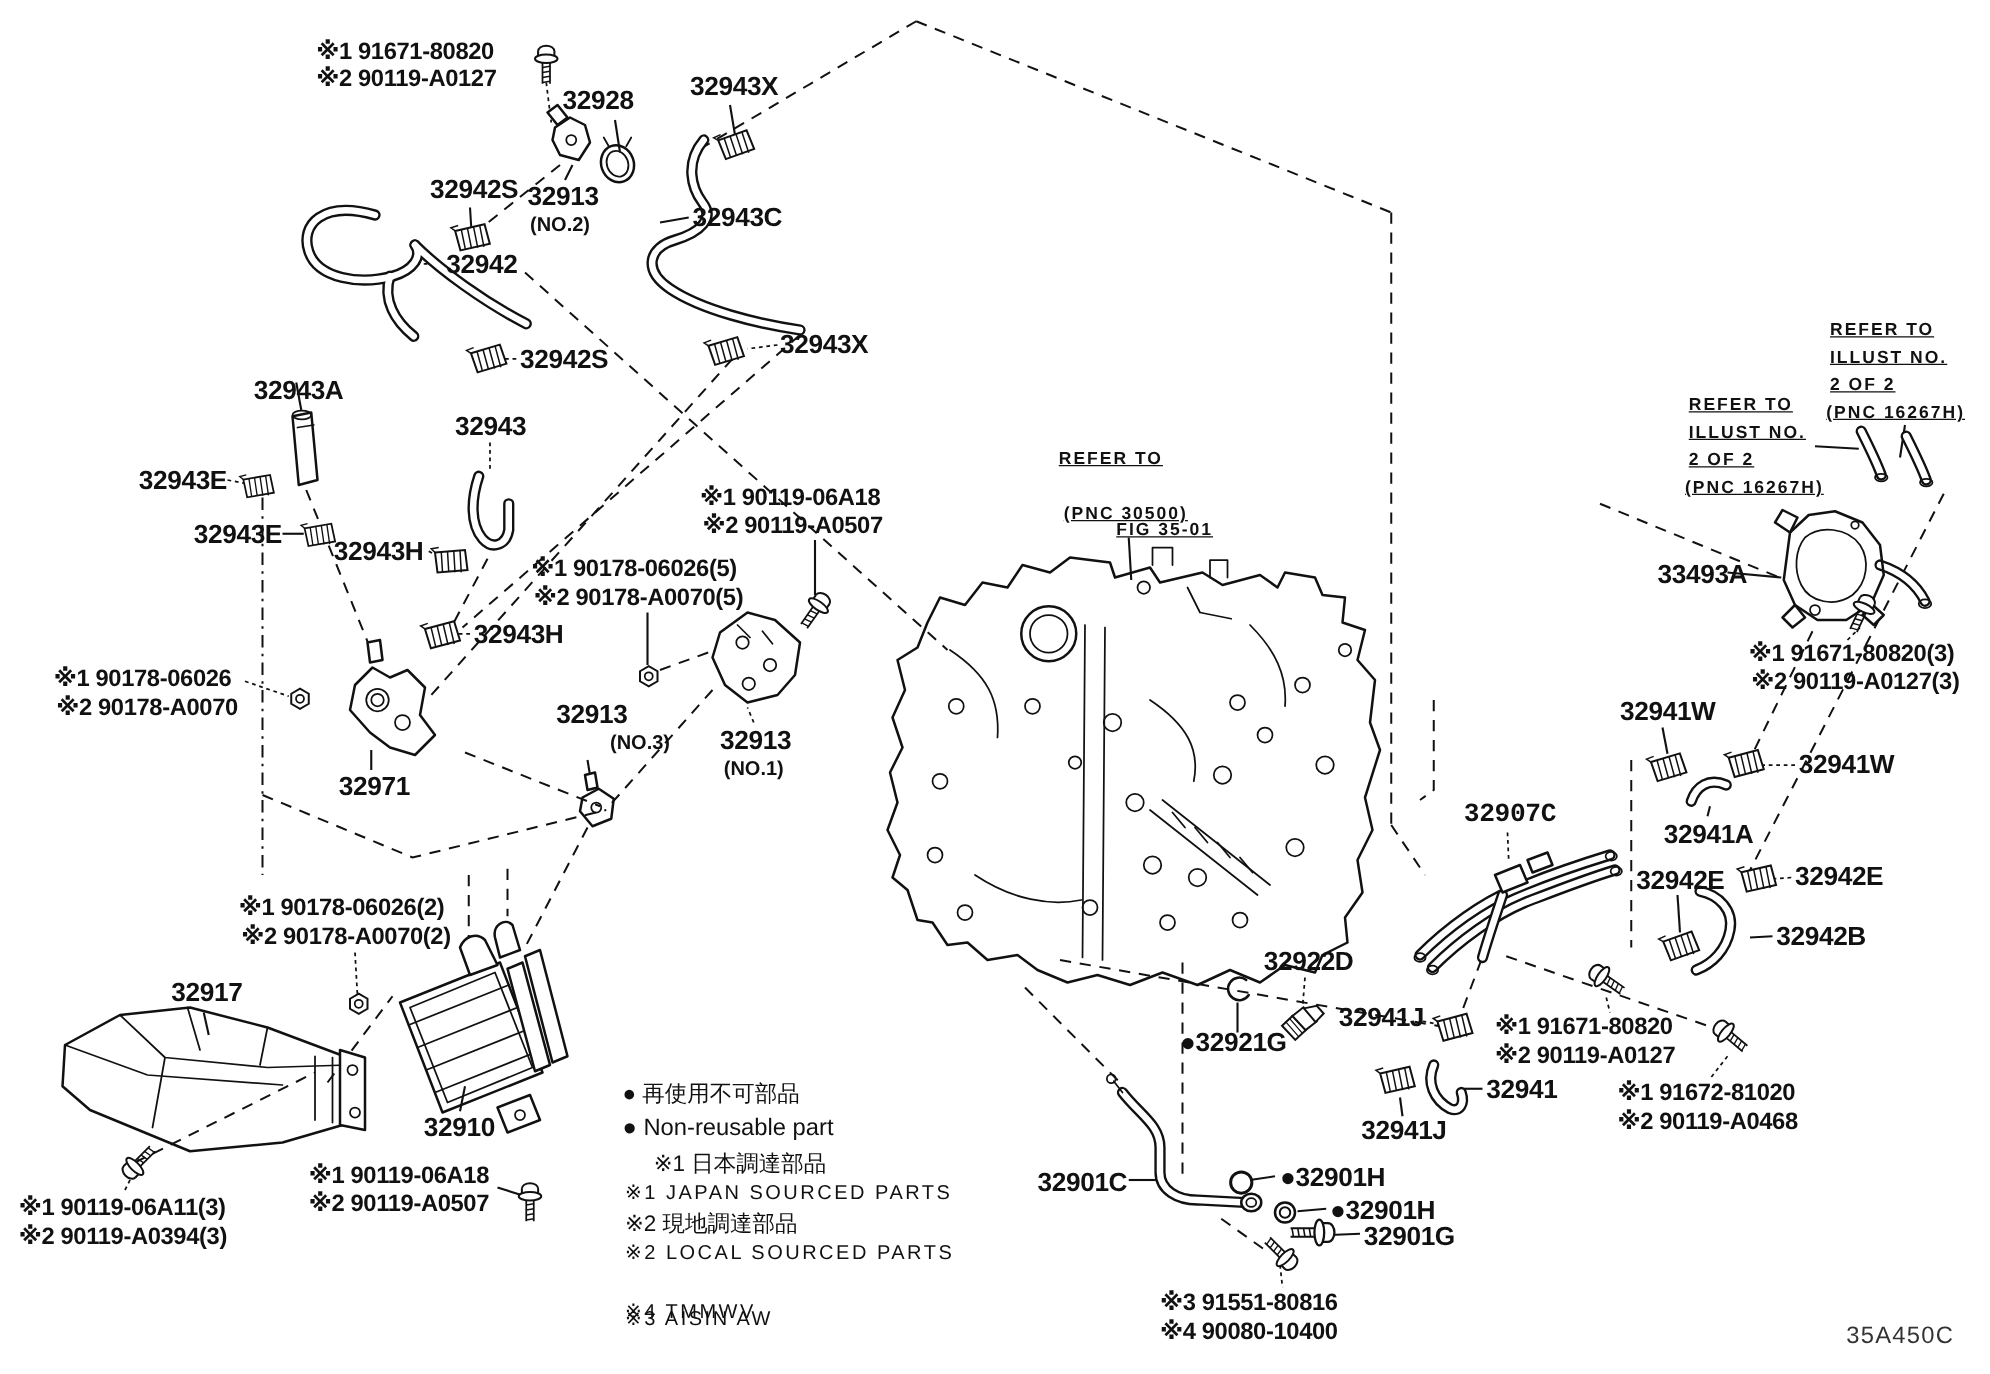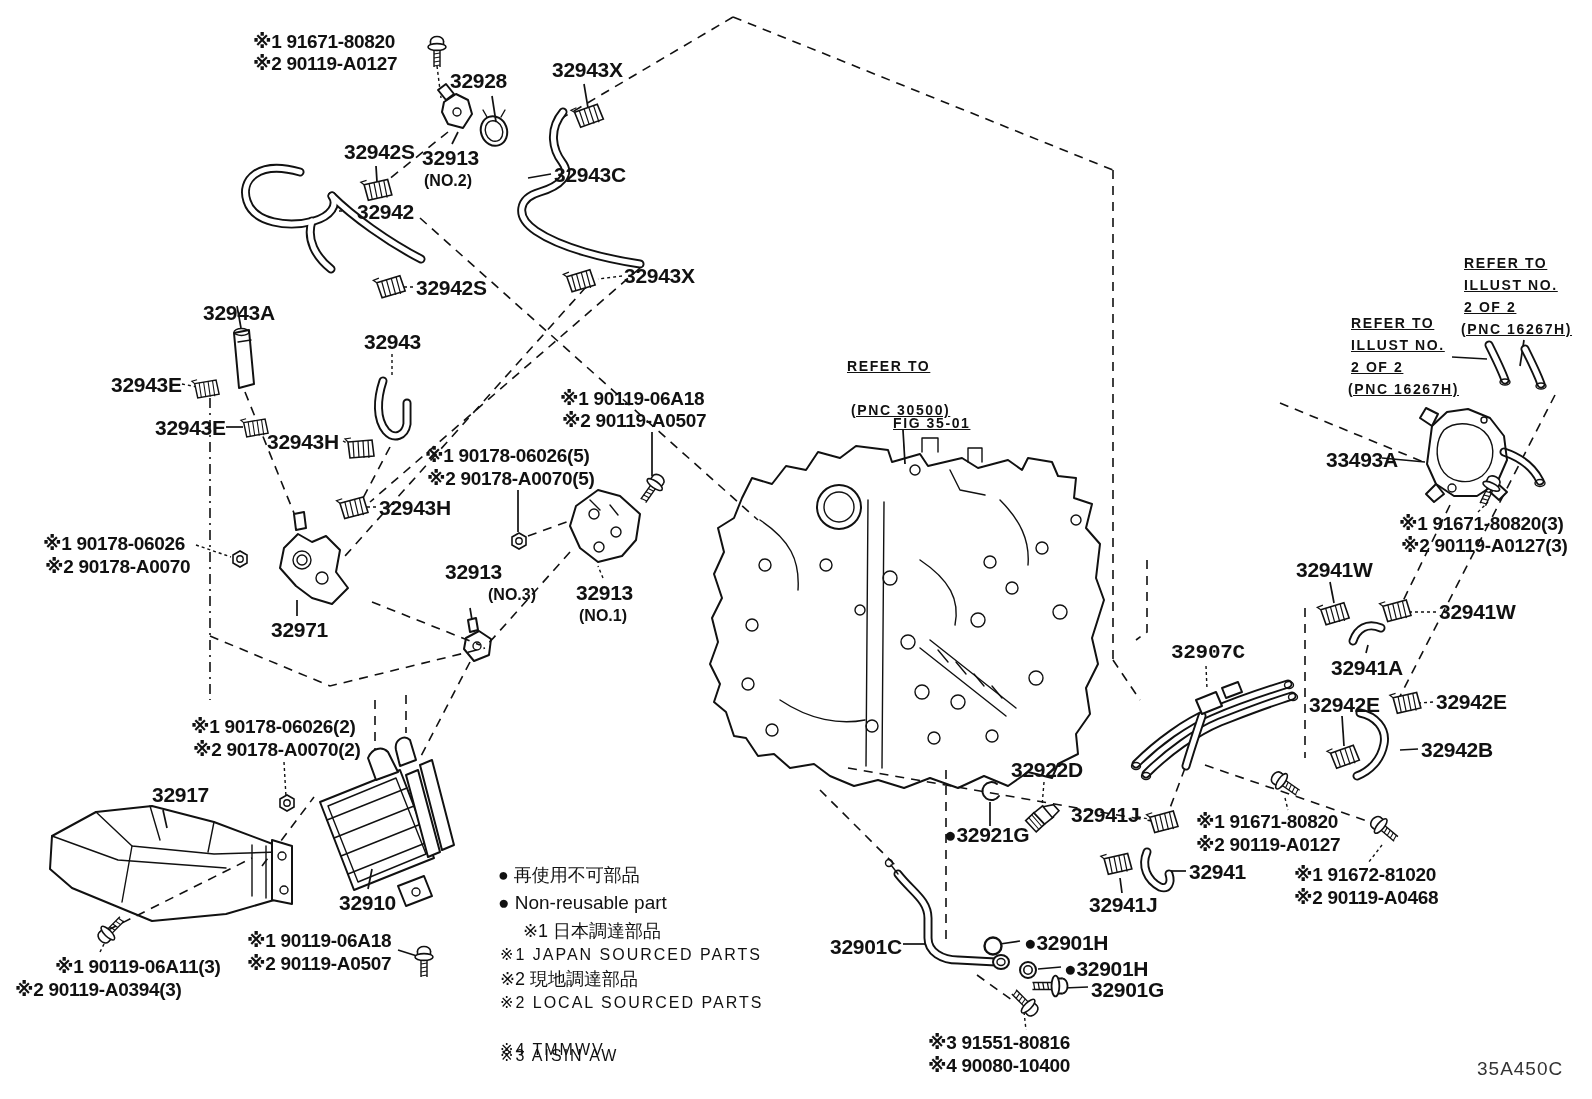--- a/index.html
+++ b/index.html
@@ -412,25 +412,25 @@
       <div class="label pn" style="left: 1071px; top: 804px;">32941J</div>
       <div class="label pn" style="left: 944px; top: 824px;">●32921G</div>
       <div class="label ref" style="left: 1196px; top: 812px;">※1 91671-80820</div>
       <div class="label ref" style="left: 1196px; top: 835px;">※2 90119-A0127</div>
       <div class="label pn" style="left: 1189px; top: 861px;">32941</div>
       <div class="label pn" style="left: 1089px; top: 894px;">32941J</div>
       <div class="label ref" style="left: 1294px; top: 865px;">※1 91672-81020</div>
       <div class="label ref" style="left: 1294px; top: 888px;">※2 90119-A0468</div>
       <div class="label ref" style="left: 191px; top: 717px;">※1 90178-06026(2)</div>
       <div class="label ref" style="left: 193px; top: 740px;">※2 90178-A0070(2)</div>
-      <div class="label pn" style="left: 152px; top: 784px;">32917</div>
+      <div class="label pn" style="left: 137px; top: 784px;">32917</div>
       <div class="label pn" style="left: 339px; top: 892px;">32910</div>
       <div class="label ref" style="left: 247px; top: 931px;">※1 90119-06A18</div>
       <div class="label ref" style="left: 247px; top: 954px;">※2 90119-A0507</div>
-      <div class="label ref" style="left: 15px; top: 957px; margin-left: 40px;">※1 90119-06A11(3)</div>
+      <div class="label ref" style="left: 15px; top: 957px;">※1 90119-06A11(3)</div>
       <div class="label ref" style="left: 15px; top: 980px;">※2 90119-A0394(3)</div>
       <div class="label pn" style="left: 830px; top: 936px;">32901C</div>
       <div class="label pn" style="left: 1024px; top: 932px;">●32901H</div>
       <div class="label pn" style="left: 1064px; top: 958px;">●32901H</div>
       <div class="label pn" style="left: 1091px; top: 979px;">32901G</div>
       <div class="label ref" style="left: 928px; top: 1033px;">※3 91551-80816</div>
       <div class="label ref" style="left: 928px; top: 1056px;">※4 90080-10400</div>
       <div class="label code" style="left: 1477px; top: 1059px;">35A450C</div>
       <div class="label leg-jp" style="left: 498px; top: 866px;">● 再使用不可部品</div>
       <div class="label leg-en-big" style="left: 498px; top: 893px;">● Non-reusable part</div>

